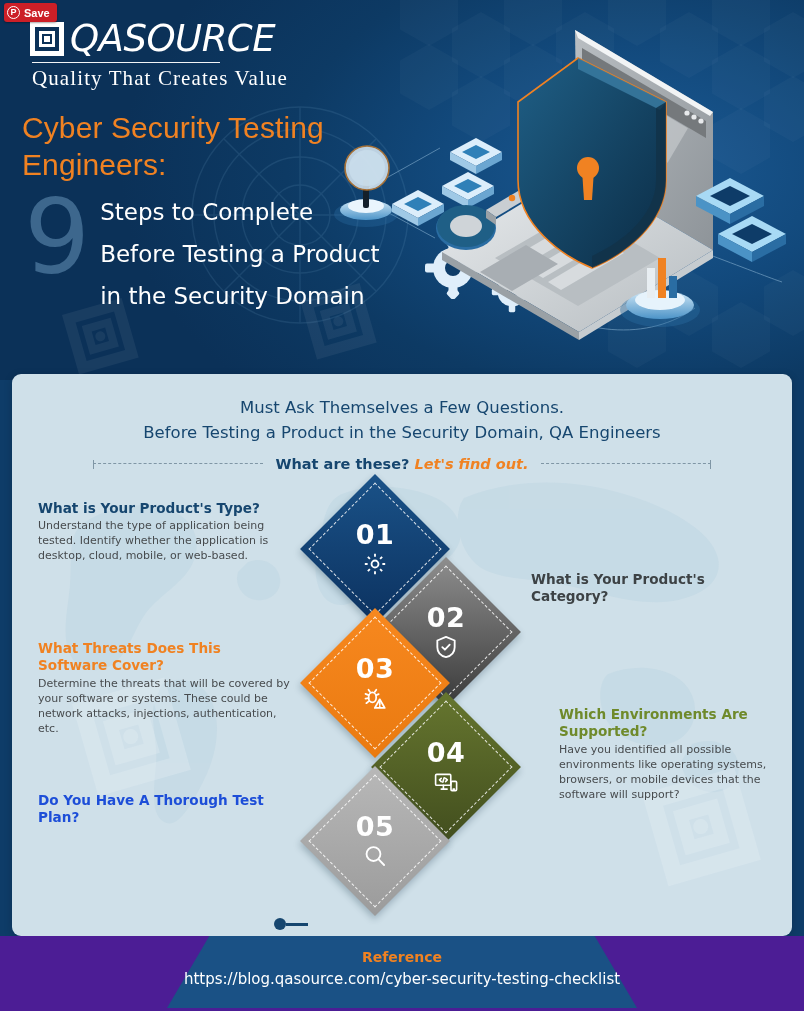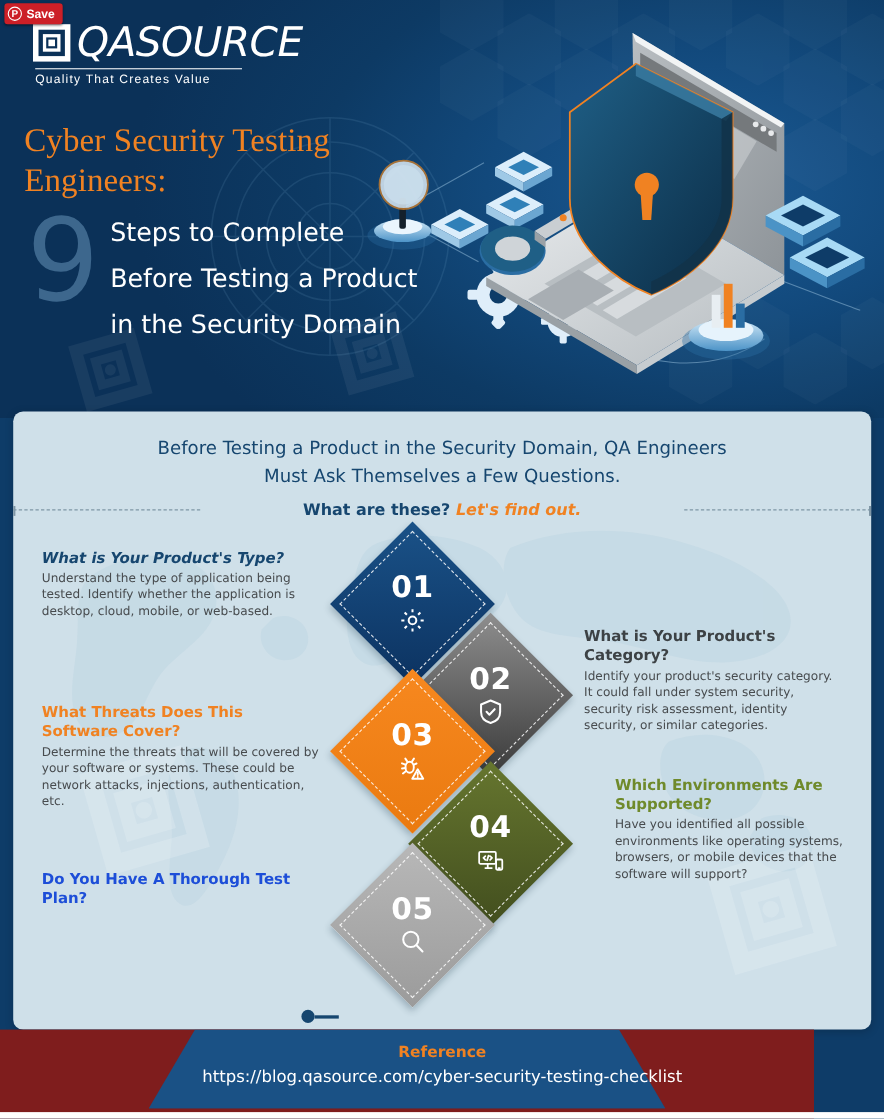--- a/index.html
+++ b/index.html
@@ -80,30 +80,30 @@
     position:absolute; left:14px; top:14px; width:6px; height:6px; background:#fff;
   }
   .logo-word {
     color:#fff; font-size:37px; letter-spacing:-.5px; font-weight:normal;
     font-family:"DejaVu Sans", sans-serif;
     line-height:1;
     font-style:italic;
   }
   .logo-rule { width:188px; height:1px; background:#fff; margin:5px 0 3px 2px; opacity:.95; }
   .logo-tag {
-    color:#fff; font-size:11px; letter-spacing:1.1px;
-    font-family:Liberation Sans, sans-serif;
+    color:#fff; font-size:21px; letter-spacing:1.1px;
+    font-family:Liberation Serif, serif;
     margin-left:2px;
   }
 
   
   .title-zone { position:absolute; left:22px; top:110px; z-index:20; }
   .t-main {
     color:#f08222; font-size:30px; line-height:1.22; font-weight:normal;
-    font-family:Liberation Serif, serif; letter-spacing:.1px;
+    font-family:Liberation Sans, sans-serif; letter-spacing:.1px;
   }
   .t-sub-wrap { display:flex; align-items:flex-start; margin-top:4px; }
   .big-nine {
     color:#3d678d; font-size:104px; line-height:.86; font-weight:normal;
     font-family:"DejaVu Sans", sans-serif;
     margin:6px 10px 0 2px;
   }
   .t-sub {
     color:#ffffff; font-size:23px; line-height:1.48; font-weight:normal;
     font-family:"DejaVu Sans", sans-serif; padding-top:8px;
@@ -128,21 +128,21 @@
   .panel-wm .sq1 { position:absolute; border:17px solid #e6f0f5; width:96px; height:96px; }
   .panel-wm .sq2 { position:absolute; border:13px solid #e6f0f5; width:46px; height:46px; left:25px; top:25px; }
   .panel-wm .dot { position:absolute; width:15px; height:15px; border-radius:50%; background:#e6f0f5; left:40px; top:40px; }
 
   .intro { position:absolute; left:0; top:22px; width:780px; text-align:center; z-index:5; }
   .intro-line {
     color:#16466f; font-size:16.5px; line-height:1.5;
     font-family:"DejaVu Sans", sans-serif;
   }
   .dash-row {
-    display:flex; align-items:center; justify-content:space-between;
+    display:flex; align-items:center; justify-content:center;
     margin-top:10px; gap:4px;
   }
   .dash-seg {
     height:0; border-top:1.5px dashed #7f96a5; width:170px;
     position:relative;
   }
   .dash-seg.l::before,
   .dash-seg.r::after {
     content:""; position:absolute; top:-4px; width:1.5px; height:9px; background:#7f96a5;
   }
@@ -191,22 +191,22 @@
     font-family:"DejaVu Sans", sans-serif;
     margin-bottom:2px;
   }
   .tb p {
     font-size:11px; line-height:1.36; color:#474b4e;
     font-family:"DejaVu Sans", sans-serif;
   }
 
   
   .footer {
-    position:absolute; left:0; bottom:0; width:740px; height:81px;
-    background:#7f1d1d;
+    position:absolute; left:0; bottom:0; width:804px; height:81px;
+    background:#4c1d95;
   }
   .foot-trap {
     position:absolute; left:50%; transform:translateX(-50%); top:0;
     width:470px; height:72px;
     background:#1a5185;
     clip-path:polygon(9% 0%, 91% 0%, 100% 100%, 0% 100%);
   }
   .foot-inner { position:absolute; left:0; top:0; width:804px; text-align:center; padding-top:13px; }
   .ref-label {
     color:#f08222; font-size:14px; font-weight:bold;
@@ -494,22 +494,22 @@
         <div class="sq2"></div>
         <div class="dot"></div>
     </div>
     <div class="panel-wm" style="left:630px;top:420px;transform:rotate(-16deg);">
       <div class="sq1"></div>
         <div class="sq2"></div>
         <div class="dot"></div>
     </div>
 
     <div class="intro">
+      <div class="intro-line">Must Ask Themselves a Few Questions.</div>
       <div class="intro-line">Before Testing a Product in the Security Domain, QA Engineers</div>
-      <div class="intro-line">Must Ask Themselves a Few Questions.</div>
       <div class="dash-row">
         <div class="dash-seg l"></div>
         <div class="dash-label">
           <span>What are these?</span>
           <span class="accent">Let's find out.</span>
         </div>
         <div class="dash-seg r"></div>
       </div>
     </div>
 
@@ -523,39 +523,38 @@
         <div class="num">01</div>
         <div class="ic">
           <svg viewBox="0 0 24 24" fill="none" stroke="#fff" stroke-width="1.7">
             <circle cx="12" cy="12" r="3.2"></circle>
             <path d="M12 2.6v2.6M12 18.8v2.6M2.6 12h2.6M18.8 12h2.6M5.4 5.4l1.9 1.9M16.7 16.7l1.9 1.9M18.6 5.4l-1.9 1.9M7.3 16.7l-1.9 1.9"></path>
           </svg>
         </div>
       </div>
     </div>
     <div class="tb" style="left:26px;top:126px;width:245px;">
-      <h3 style="color:#16466f;font-style:italic;">What is Your Product's Type?</h3>
+      <h3 style="color:#16466f;">What is Your Product's Type?</h3>
       <p>Understand the type of application being tested. Identify whether the application is desktop, cloud, mobile, or web-based.</p>
     </div>
 
     <div class="dia" style="left:381px;top:205px;background:linear-gradient(135deg,#8e8e8e 0%,#3a3a3a 100%);">
       <div class="inner-dash"></div>
       <div class="content">
         <div class="num">02</div>
         <div class="ic">
           <svg viewBox="0 0 24 24" fill="none" stroke="#fff" stroke-width="1.7" stroke-linecap="round" stroke-linejoin="round">
             <path d="M12 2.6 20 6v6.2c0 5-3.4 8-8 9.2-4.6-1.2-8-4.2-8-9.2V6z"></path>
             <path d="M8.6 12.1l2.4 2.4 4.4-4.6"></path>
           </svg>
         </div>
       </div>
     </div>
     <div class="tb" style="left:519px;top:197px;width:235px;">
       <h3 style="color:#3d4245;">What is Your Product's Category?</h3>
-      <p>Identify your product's security category. It could fall under system security, security risk assessment, identity security, or similar categories.</p>
     </div>
 
     <div class="dia" style="left:310px;top:256px;background:linear-gradient(135deg,#f7881f 0%,#ea7a10 100%);">
       <div class="inner-dash"></div>
       <div class="content">
         <div class="num">03</div>
         <div class="ic">
           <svg viewBox="0 0 24 24" fill="none" stroke="#fff" stroke-width="1.6" stroke-linecap="round" stroke-linejoin="round">
             <ellipse cx="9.6" cy="11.5" rx="3.5" ry="4.6"></ellipse>
             <path d="M7.4 6.4 6 4.3M11.8 6.4 13.2 4.3M6.1 9.3 3.2 8.2M6.1 12.2 3.2 12.6M6.4 14.9 4 16.8M13.1 9.3 15.4 8.4"></path>

